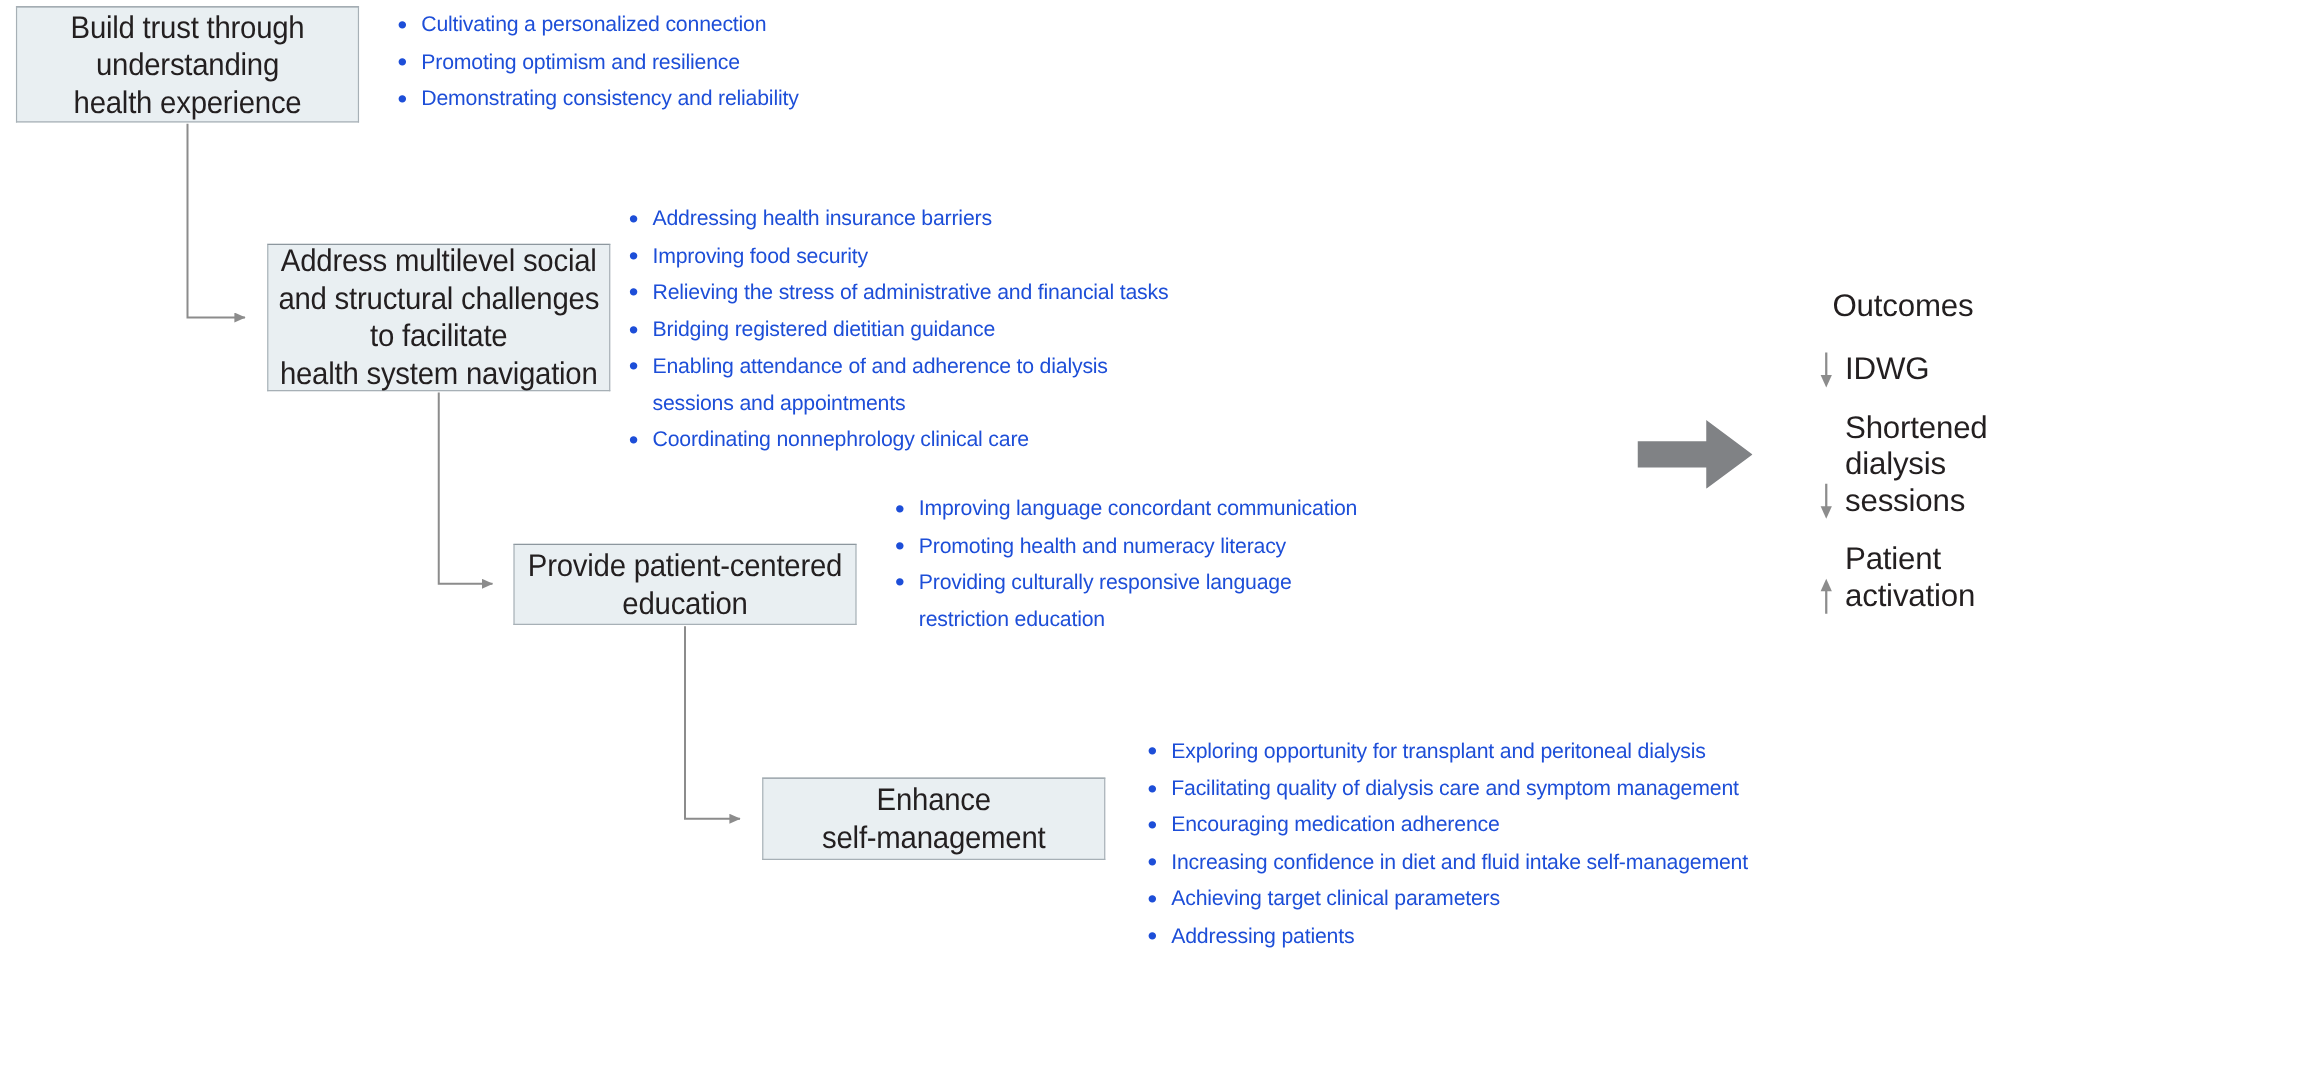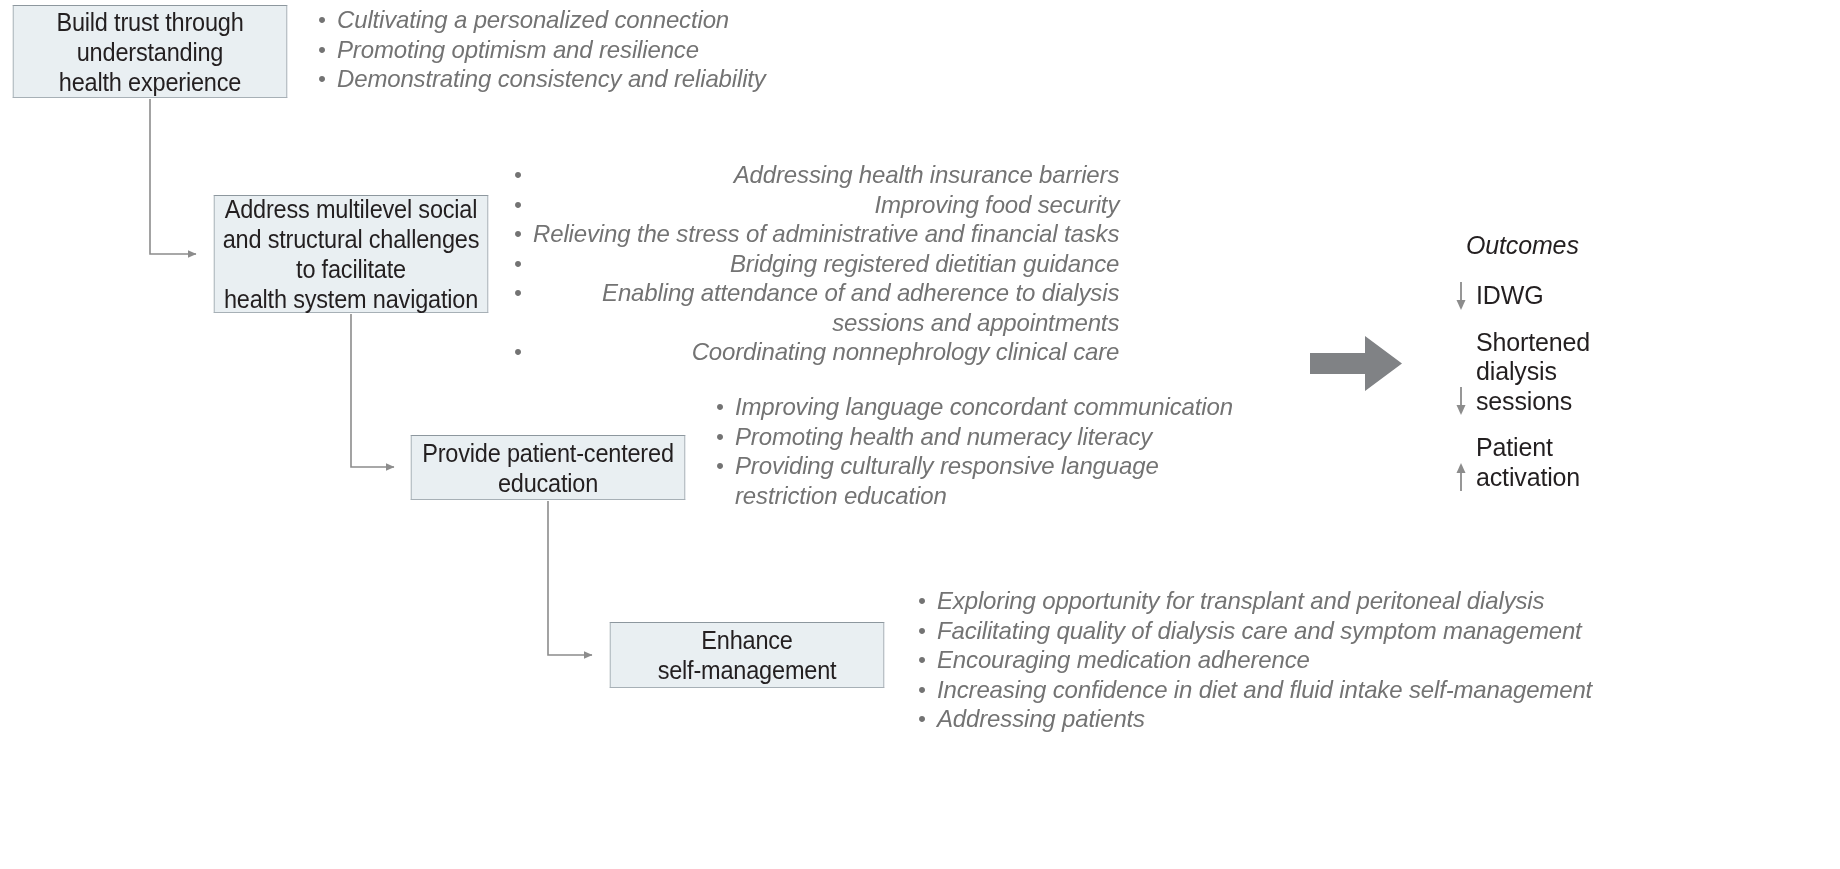--- a/index.html
+++ b/index.html
@@ -29,53 +29,52 @@
   .pbox .inner{transform:scaleX(1.0);padding:0 8px;white-space:pre-line;}
 
   #box1{left:4px;  top:5px;   width:292px;height:93px;}
   #box2{left:205px;top:195px; width:292px;height:118px;}
   #box3{left:402px;top:435px; width:292px;height:65px;}
   #box4{left:601px;top:622px; width:292px;height:66px;}
 
   
   .bullets{
     position:absolute;
-    font-size:24px;
+    font-size:17px;
     line-height:29.5px;
-    color:#737373;
+    color:#1d4ed8;
     letter-spacing:-0.15px;
     white-space:nowrap;
-    font-style:italic;
   }
   .bullets ul{list-style:none;margin:0;padding:0;}
   .bullets li{
     position:relative;
     padding-left:19px;
     white-space:pre-line;
   }
   .bullets li::before{
     content:"\2022";
     position:absolute;left:0;top:0;
     font-size:22px;line-height:29.5px;
   }
   #blist1{left:318px;top:5px;}
-  #blist2{left:514px;top:160px;text-align:right;}
+  #blist2{left:503px;top:160px;}
   #blist3{left:716px;top:392px;}
   #blist4{left:918px;top:586px;}
 
   
   #wires{position:absolute;left:0;top:0;width:1840px;height:869px;pointer-events:none;}
 
   
   #outcomes{
     position:absolute;left:1452px;top:231px;width:388px;
     font-size:25px;line-height:29.5px;color:#231f20;
     letter-spacing:-0.15px;
   }
-  #outcomes .o-title{margin-left:14px;margin-bottom:17px;font-style:italic;}
+  #outcomes .o-title{margin-left:14px;margin-bottom:17px;}
   .o-row{display:flex;align-items:flex-end;margin-bottom:17px;}
   .o-arrow{
     width:18px;flex:0 0 18px;display:block;margin-right:6px;margin-top:3px;
   }
   .o-text{white-space:pre-line;}
   #bigarrow{position:absolute;left:1310px;top:336px;}
 </style>
 </head>
 <body>
 
@@ -143,20 +142,21 @@
 restriction education</li>
     </ul>
   </div>
 
   <div class="bullets" id="blist4">
     <ul>
       <li>Exploring opportunity for transplant and peritoneal dialysis</li>
       <li>Facilitating quality of dialysis care and symptom management</li>
       <li>Encouraging medication adherence</li>
       <li>Increasing confidence in diet and fluid intake self-management</li>
+      <li>Achieving target clinical parameters</li>
       <li>Addressing patients</li>
     </ul>
   </div>
 
   <svg id="bigarrow" width="92" height="55" viewBox="0 0 92 55" xmlns="http://www.w3.org/2000/svg">
     <path d="M0,17 L55,17 L55,0 L92,27.5 L55,55 L55,38 L0,38 Z" fill="#808285"></path>
   </svg>
 
   <div id="outcomes">
     <div class="o-title">Outcomes</div>

